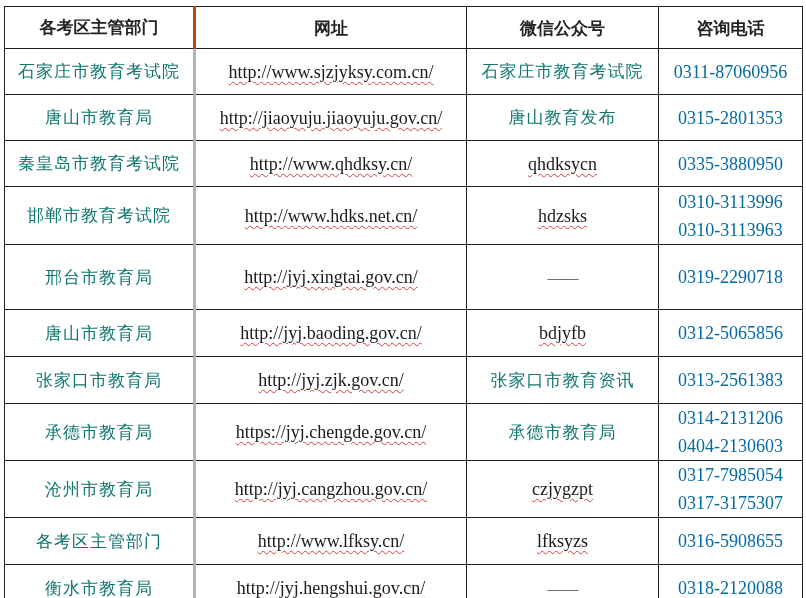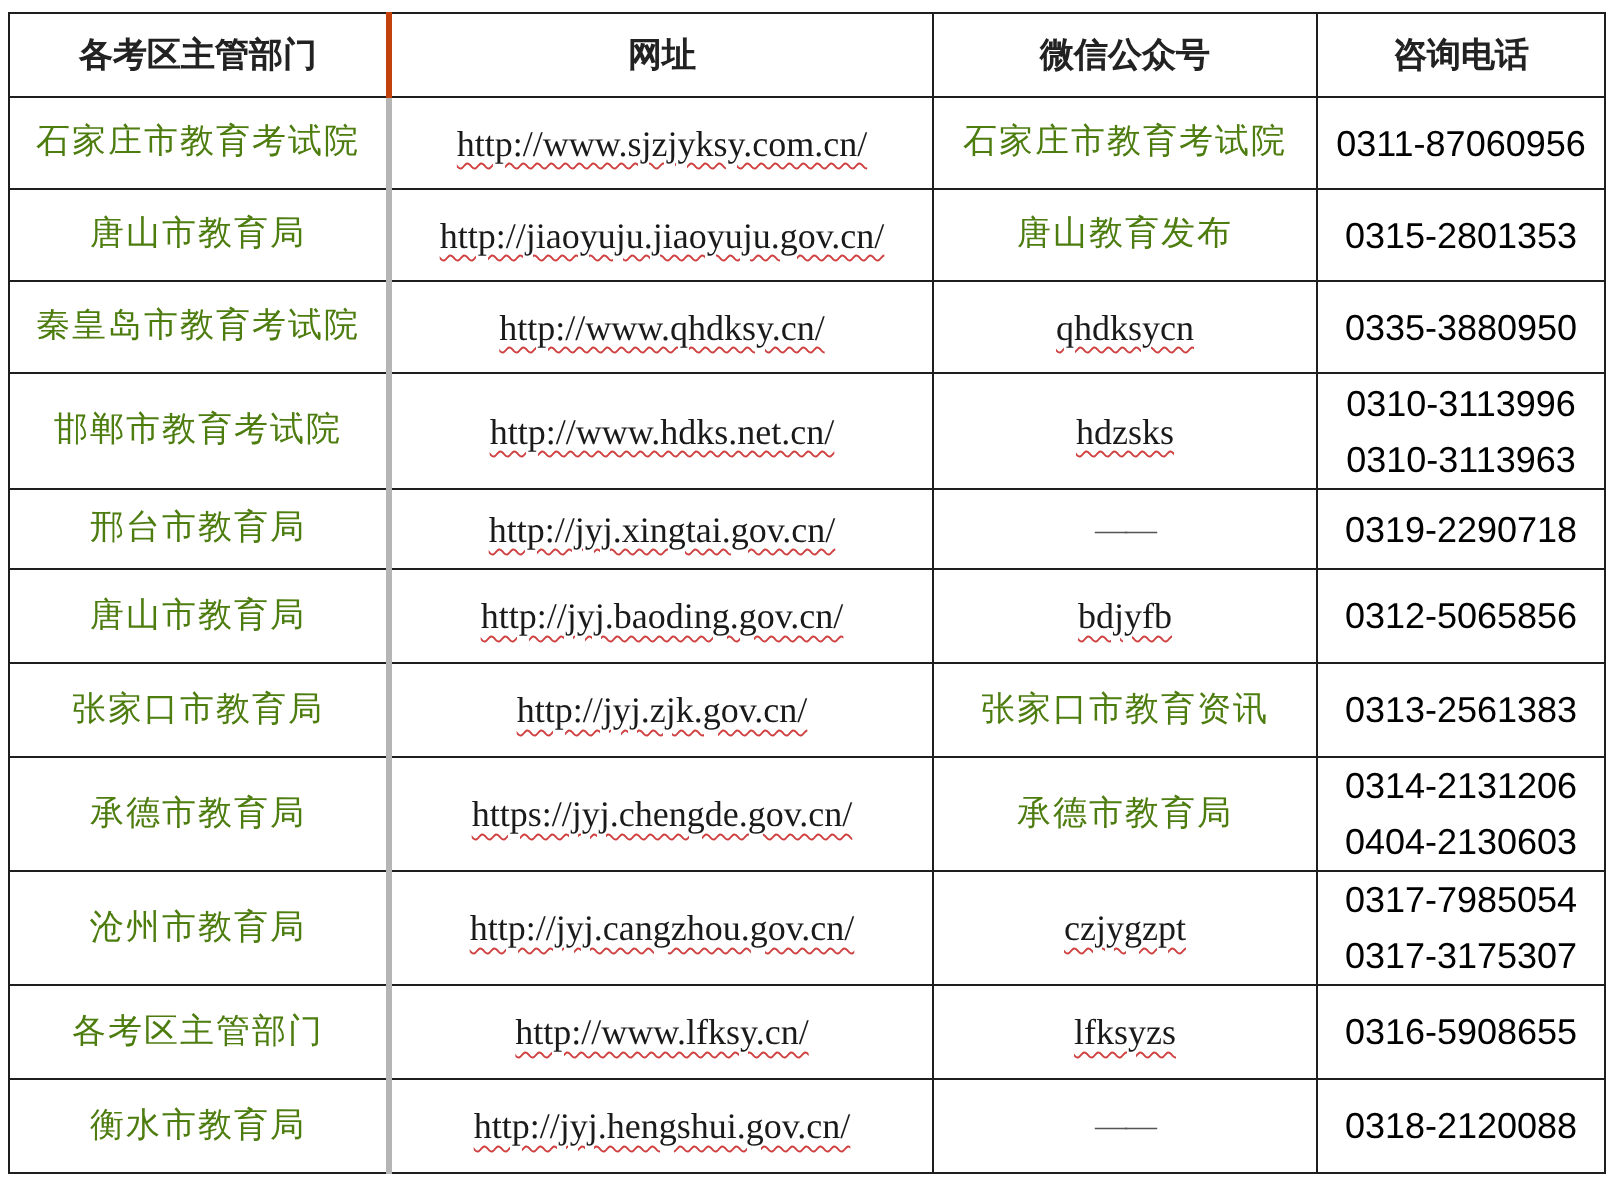--- a/index.html
+++ b/index.html
@@ -34,43 +34,43 @@
     table.contacts th {
       font-weight: bold;
       font-family: "DejaVu Sans", "Liberation Sans", sans-serif;
       font-size: 17px;
       color: #222;
       height: 41px;
     }
     table.contacts td.col-dept { border-right: 3px solid #b5b5b5; }
     table.contacts th.col-dept { border-right: 3px solid #c2410c; font-family: Liberation Serif, serif; }
     .cjk {
-      font-family: Liberation Mono, monospace;
+      font-family: Liberation Sans, sans-serif;
       font-size: 17px;
-      color: #4d7c0f;
+      color: #0f766e;
       letter-spacing: 1px;
     }
     .url, .wx-latin {
       font-family: "Liberation Serif", "DejaVu Serif", serif;
       font-size: 18px;
       color: #1a1a1a;
       text-decoration: underline wavy #d04040;
       text-decoration-thickness: 1px;
       text-underline-offset: 3px;
       text-align: right;
     }
     .dash {
       color: #555;
       font-size: 16px;
       letter-spacing: -1px;
     }
     .phone {
-      font-family: Liberation Sans, sans-serif;
+      font-family: Liberation Serif, serif;
       font-size: 18px;
-      color: #000000;
+      color: #0369a1;
       display: block;
     }
     tr.gray-top td { border-top-color: #9a9a9a; }
   </style>
 </head>
 <body>
 
 <table class="contacts">
   <colgroup>
     <col style="width:190px">
@@ -113,21 +113,21 @@
       </tr>
       <tr style="height: 58px;">
         <td class="col-dept"><span class="cjk">邯郸市教育考试院</span></td>
         <td><span class="url">http://www.hdks.net.cn/</span></td>
         <td><span class="wx-latin">hdzsks</span></td>
         <td>
           <span class="phone">0310-3113996</span>
           <span class="phone">0310-3113963</span>
         </td>
       </tr>
-      <tr style="height: 40px;">
+      <tr style="height: 65px;">
         <td class="col-dept"><span class="cjk">邢台市教育局</span></td>
         <td><span class="url">http://jyj.xingtai.gov.cn/</span></td>
         <td><span class="dash">——</span></td>
         <td>
           <span class="phone">0319-2290718</span>
         </td>
       </tr>
       <tr class="gray-top" style="height: 47px;">
         <td class="col-dept"><span class="cjk">唐山市教育局</span></td>
         <td><span class="url">http://jyj.baoding.gov.cn/</span></td>

